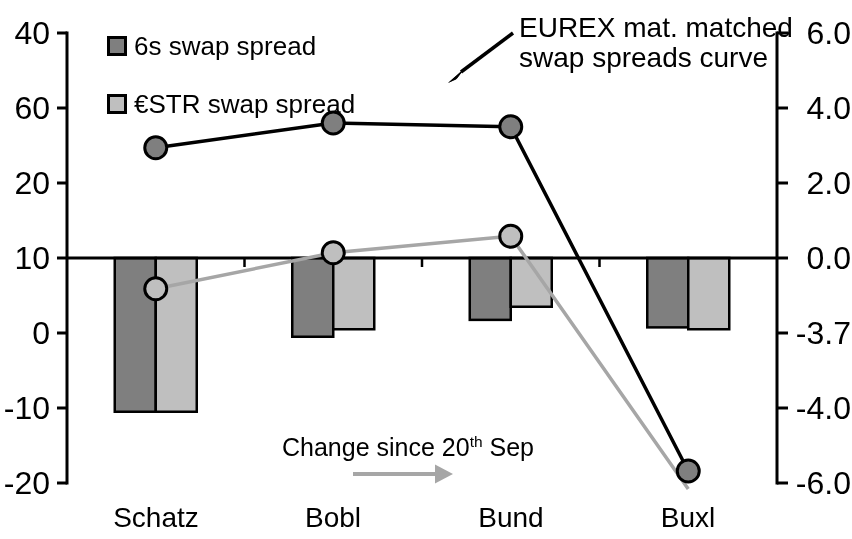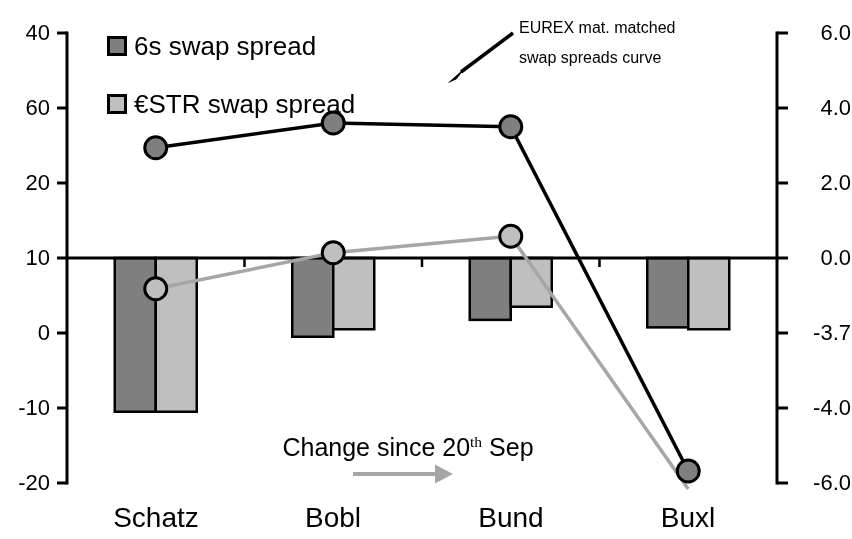--- a/index.html
+++ b/index.html
@@ -1,31 +1,31 @@
 <!DOCTYPE html>
 <html><head>
 <meta charset="utf-8">
 <style>
   html,body{margin:0;padding:0;background:#fff;}
   #stage{
     position:relative;width:852px;height:539px;background:#fff;overflow:hidden;
     font-family:"Liberation Sans",sans-serif;color:#000;
   }
   #chart-svg{position:absolute;left:0;top:0;}
-  .tick-label{position:absolute;height:30px;line-height:30px;font-size:22px;}
+  .tick-label{position:absolute;height:30px;line-height:30px;font-size:32px;}
   .left-tick{left:0;width:50px;text-align:right;}
   .right-tick{left:787px;width:64px;text-align:right;}
   .cat-label{position:absolute;top:503px;width:140px;text-align:center;font-size:28px;height:30px;line-height:30px;}
   .legend{position:absolute;left:107px;top:8px;}
   .legend-row{display:flex;align-items:center;height:40px;margin-top:18px;}
   .legend-swatch{width:20px;height:20px;border:3px solid #000;box-sizing:border-box;margin-right:7px;flex:0 0 auto;}
   .legend-label{font-size:26px;white-space:nowrap;}
-  .annotation{position:absolute;left:519px;top:13px;font-size:16px;line-height:30px;white-space:nowrap;}
+  .annotation{position:absolute;left:519px;top:13px;font-size:28px;line-height:30px;white-space:nowrap;}
   .change-note{position:absolute;left:267px;top:433px;width:282px;text-align:center;font-size:25px;white-space:nowrap;}
-  .change-note sup{font-size:62%;font-family:Liberation Serif, serif;}
+  .change-note sup{font-size:62%;}
 </style>
 </head>
 <body>
 
 <div id="stage">
 
   <svg id="chart-svg" width="852" height="539">
       <g>
         <rect x="114.75" y="258" width="41" height="153.75" fill="#7F7F7F" stroke="#000000" stroke-width="2.5"></rect>
         <rect x="292.25" y="258" width="41" height="78.75" fill="#7F7F7F" stroke="#000000" stroke-width="2.5"></rect>

